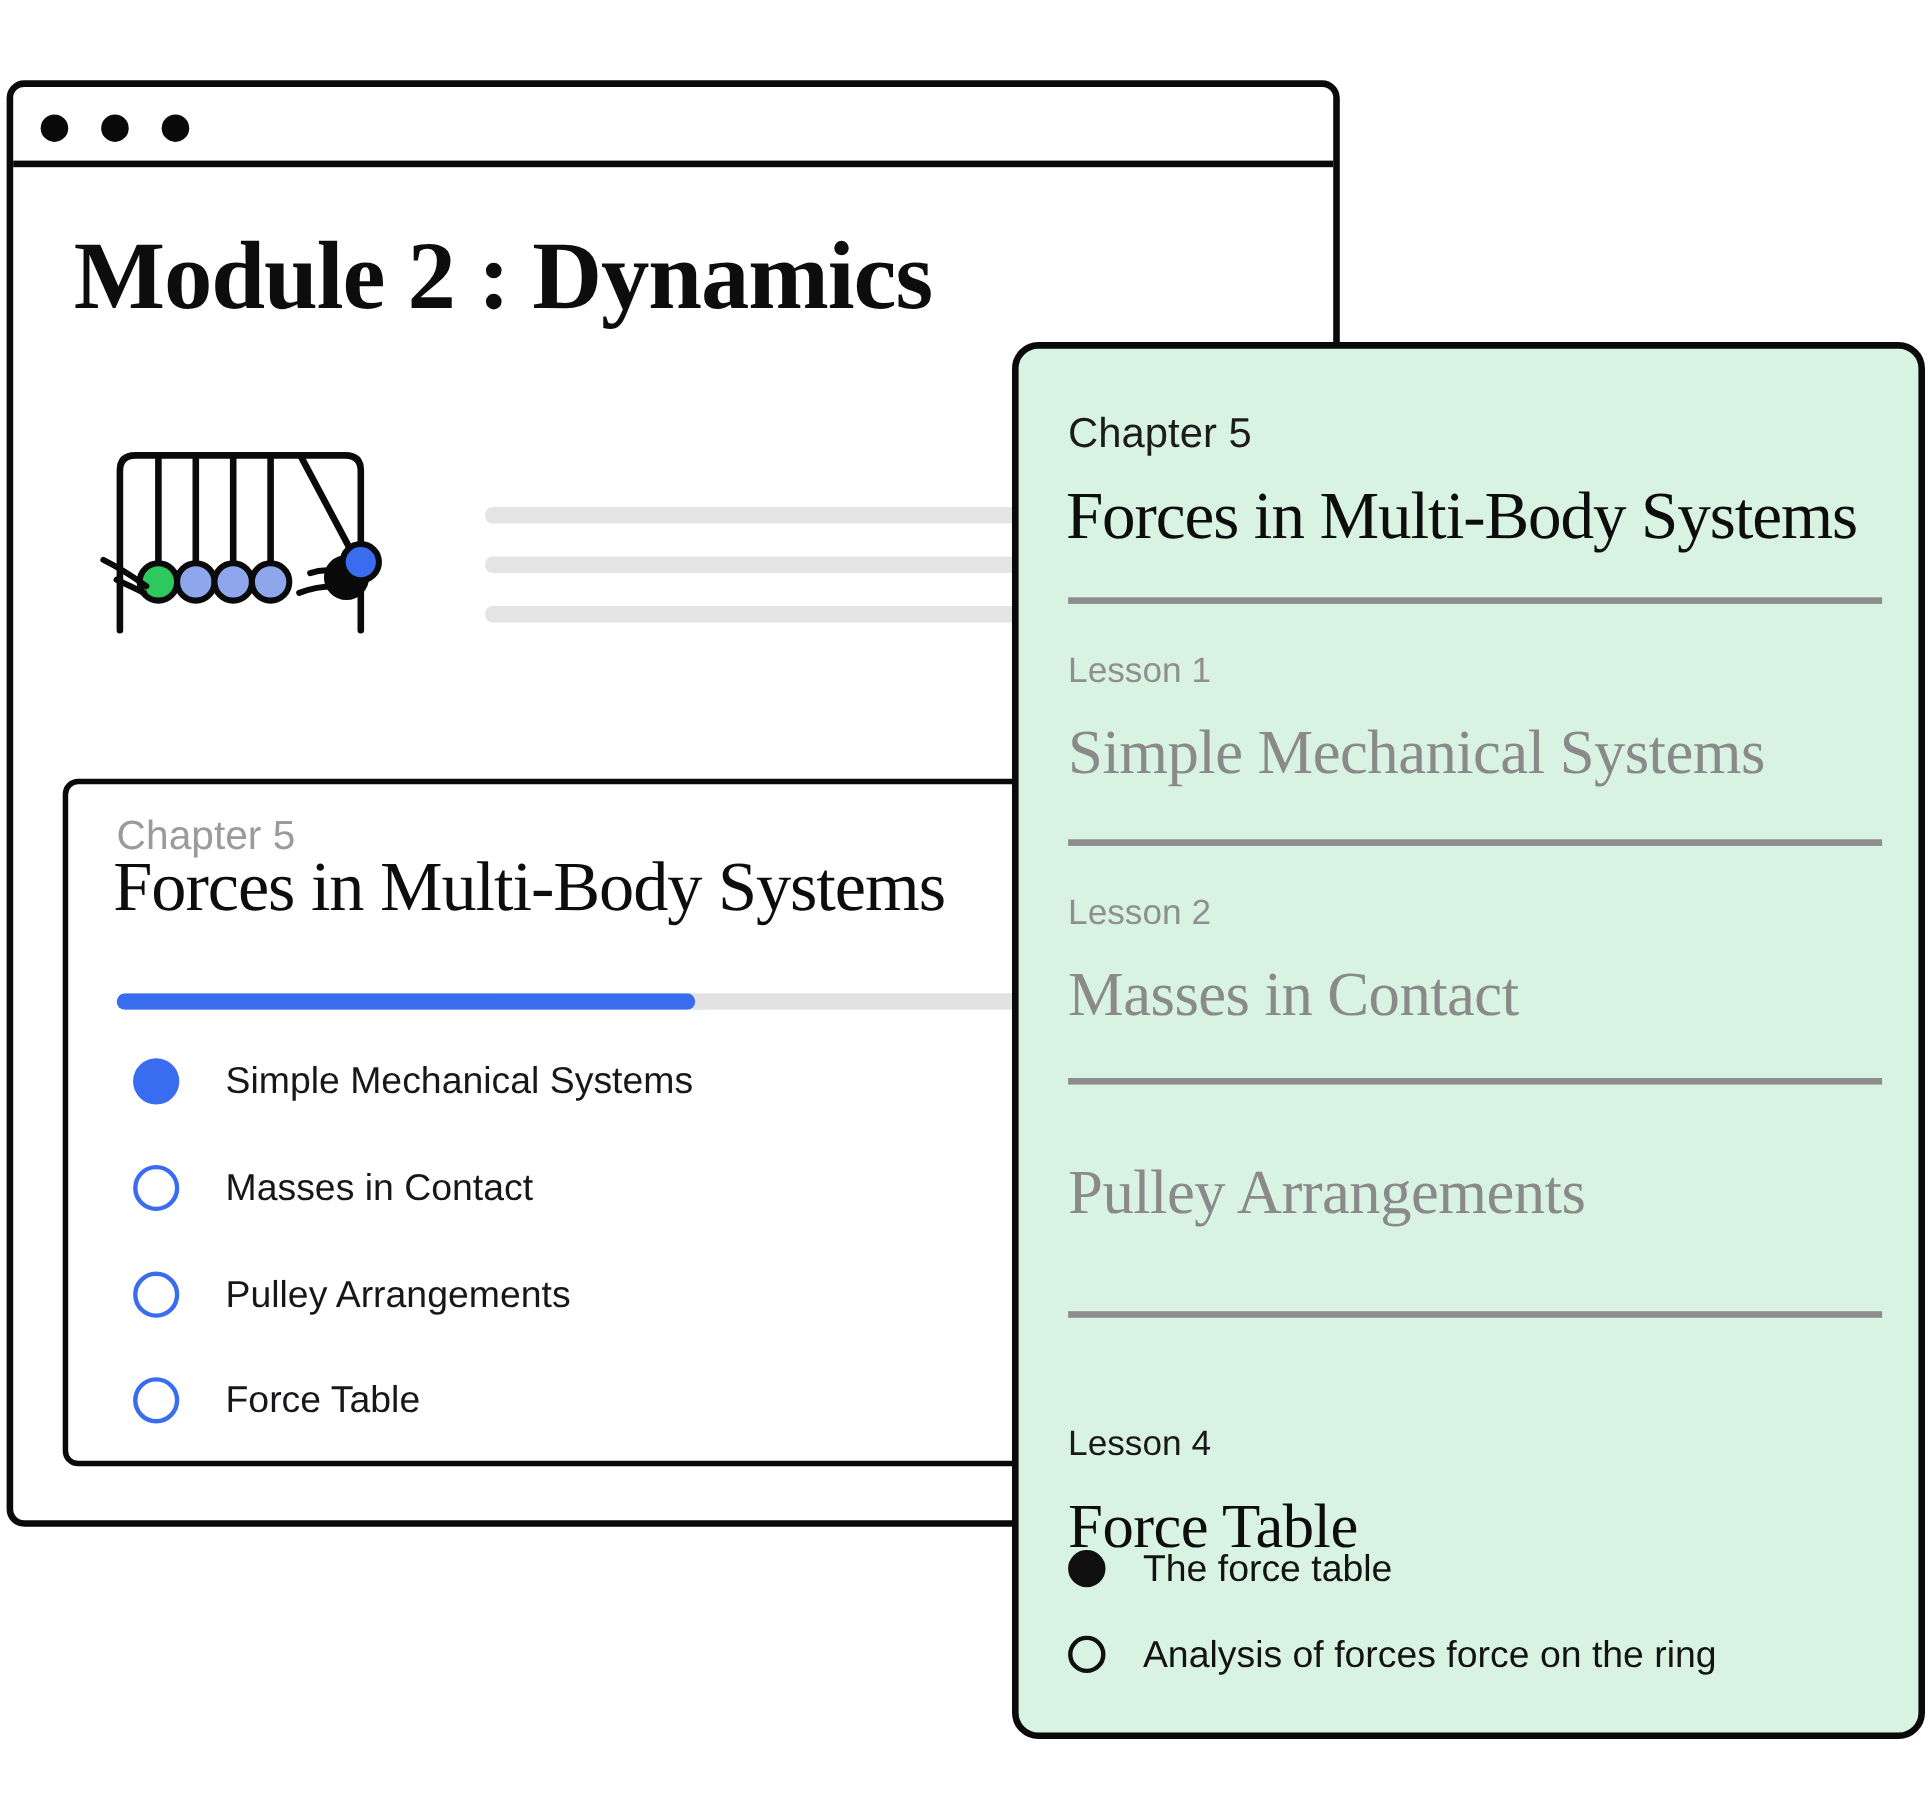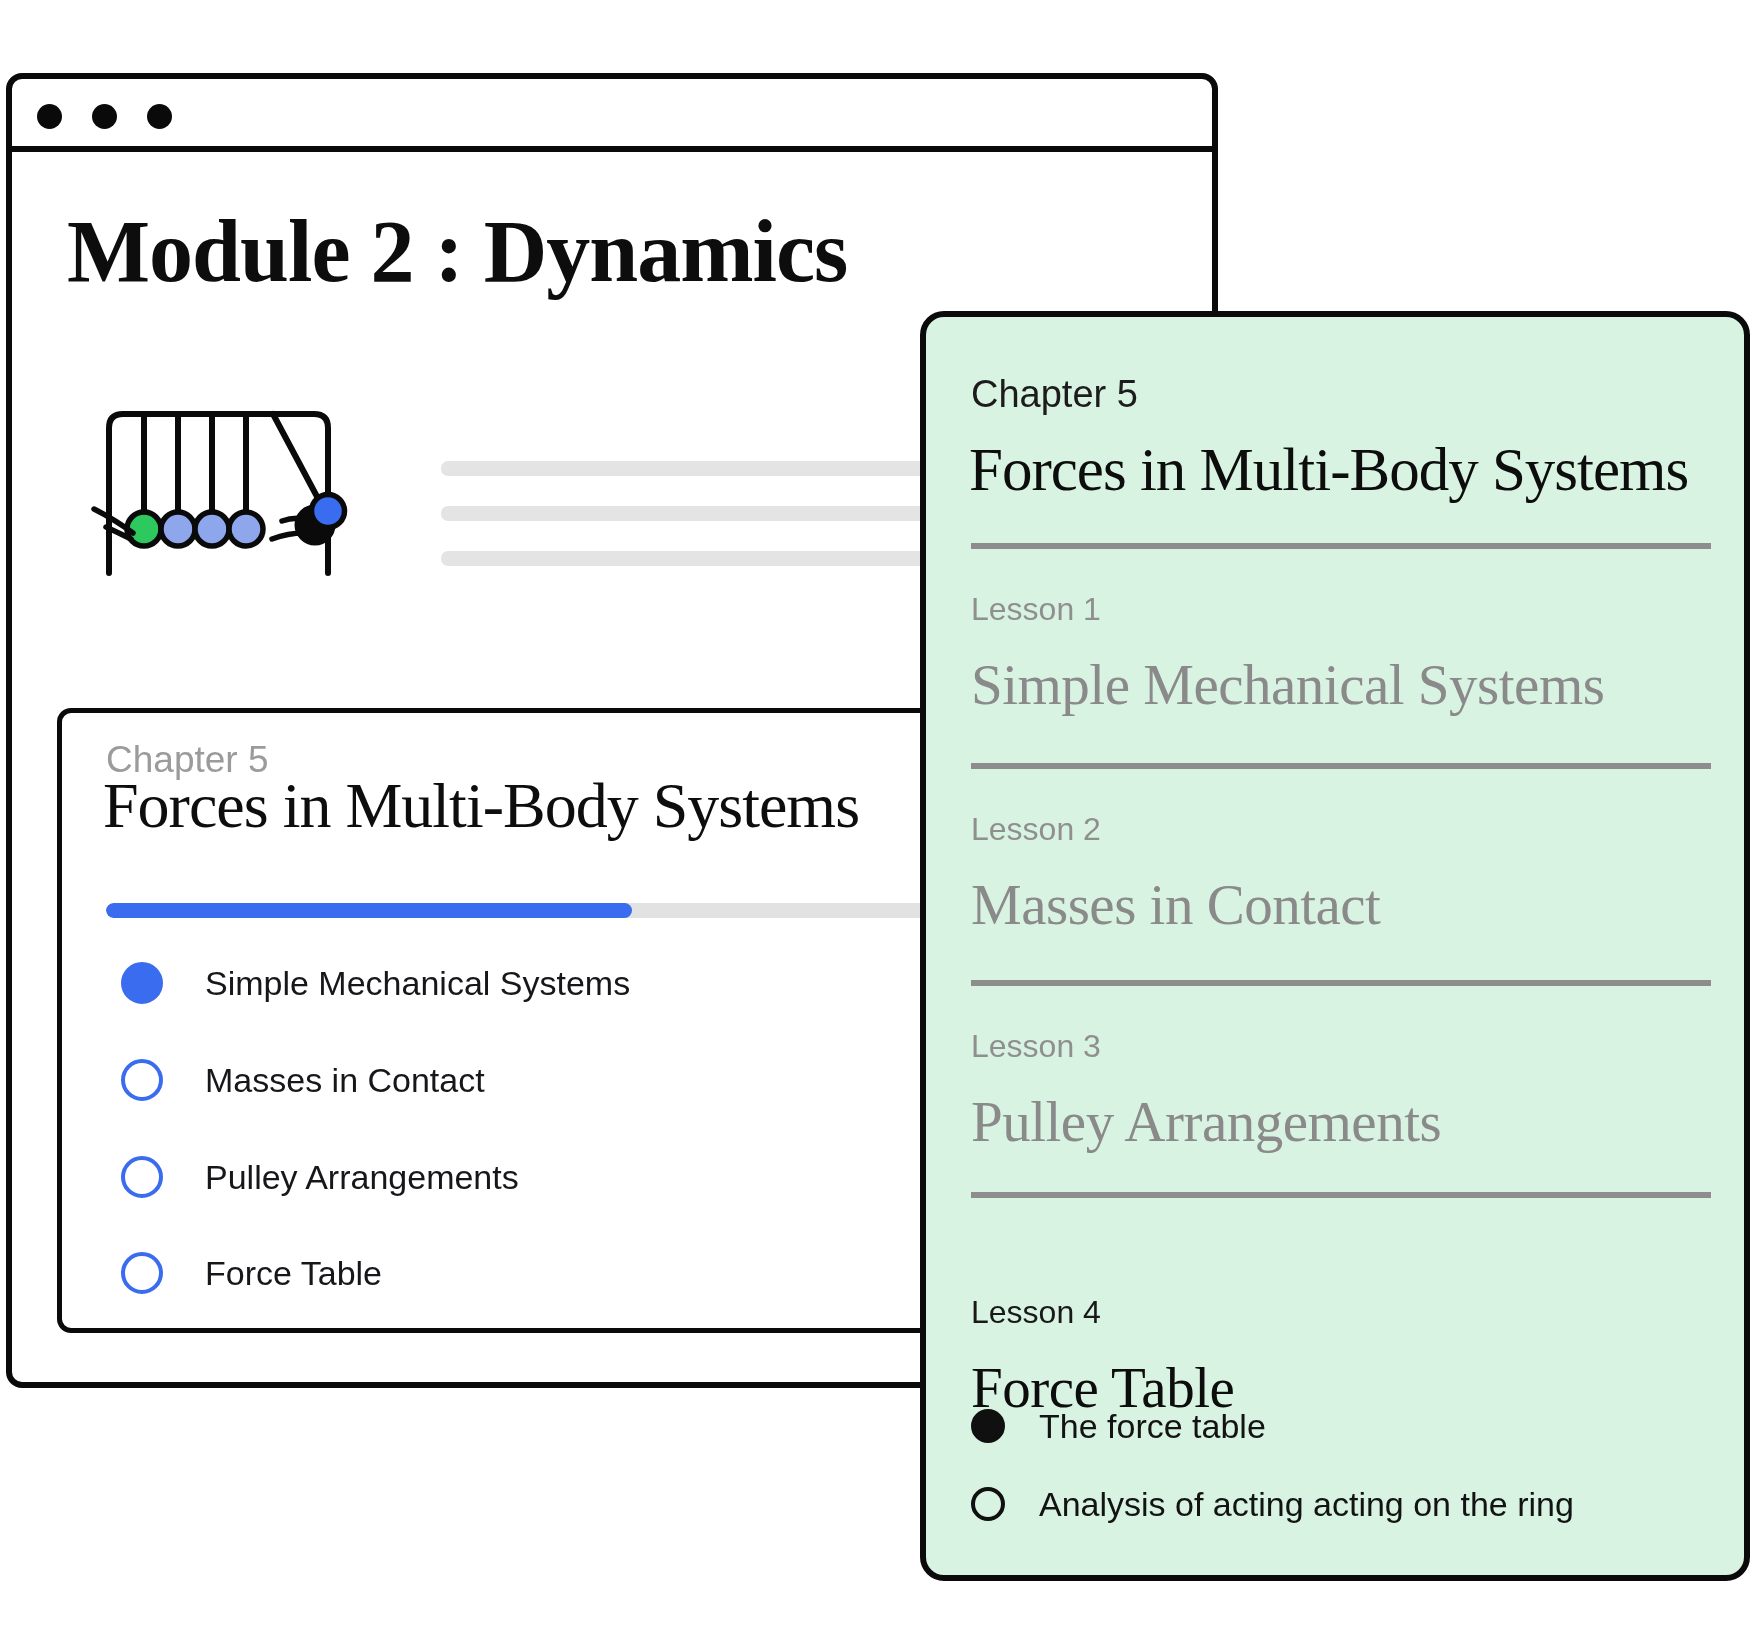--- a/index.html
+++ b/index.html
@@ -143,33 +143,32 @@
     </div>
     <div class="divider dv2"></div>
 
     <div class="section sec2 state-upcoming">
       <div class="sec-label">Lesson 2</div>
       <div class="sec-title">Masses in Contact</div>
     </div>
     <div class="divider dv3"></div>
 
     <div class="section sec3 state-upcoming">
-      <div class="sec-label">Lesson 3</div>
       <div class="sec-title">Pulley Arrangements</div>
     </div>
     <div class="divider dv4"></div>
 
     <div class="section sec4 state-current">
       <div class="sec-label">Lesson 4</div>
       <div class="sec-title">Force Table</div>
     </div>
 
     <div class="topic-row tr1">
       <span class="bullet state-current"></span>
       <span class="topic-label">The force table</span>
     </div>
     <div class="topic-row tr2">
       <span class="bullet state-upcoming"></span>
-      <span class="topic-label">Analysis of acting acting on the ring</span>
+      <span class="topic-label">Analysis of forces force on the ring</span>
     </div>
   </div>
 
 </div>
 
 </body></html>

